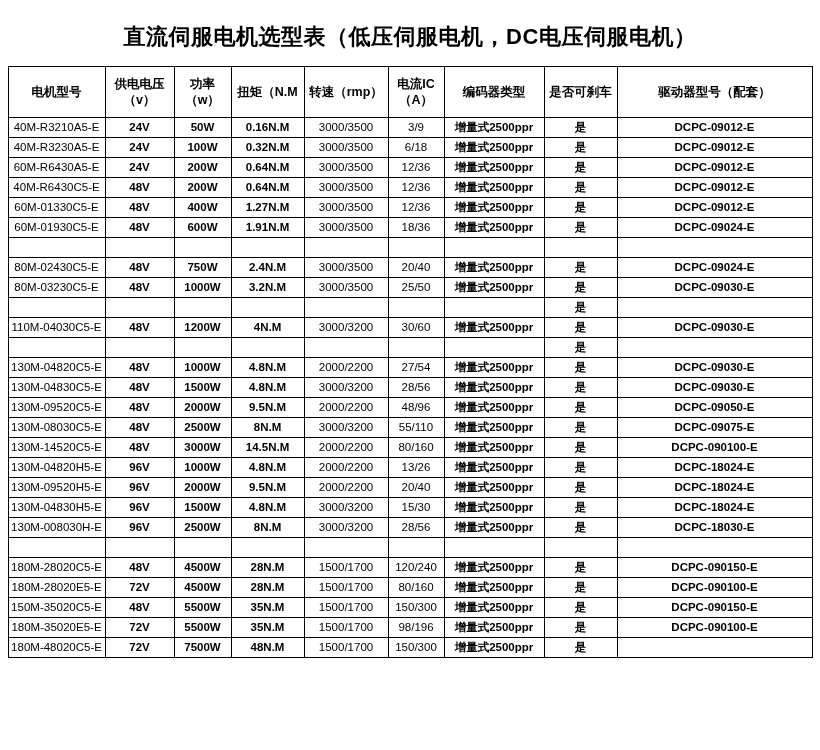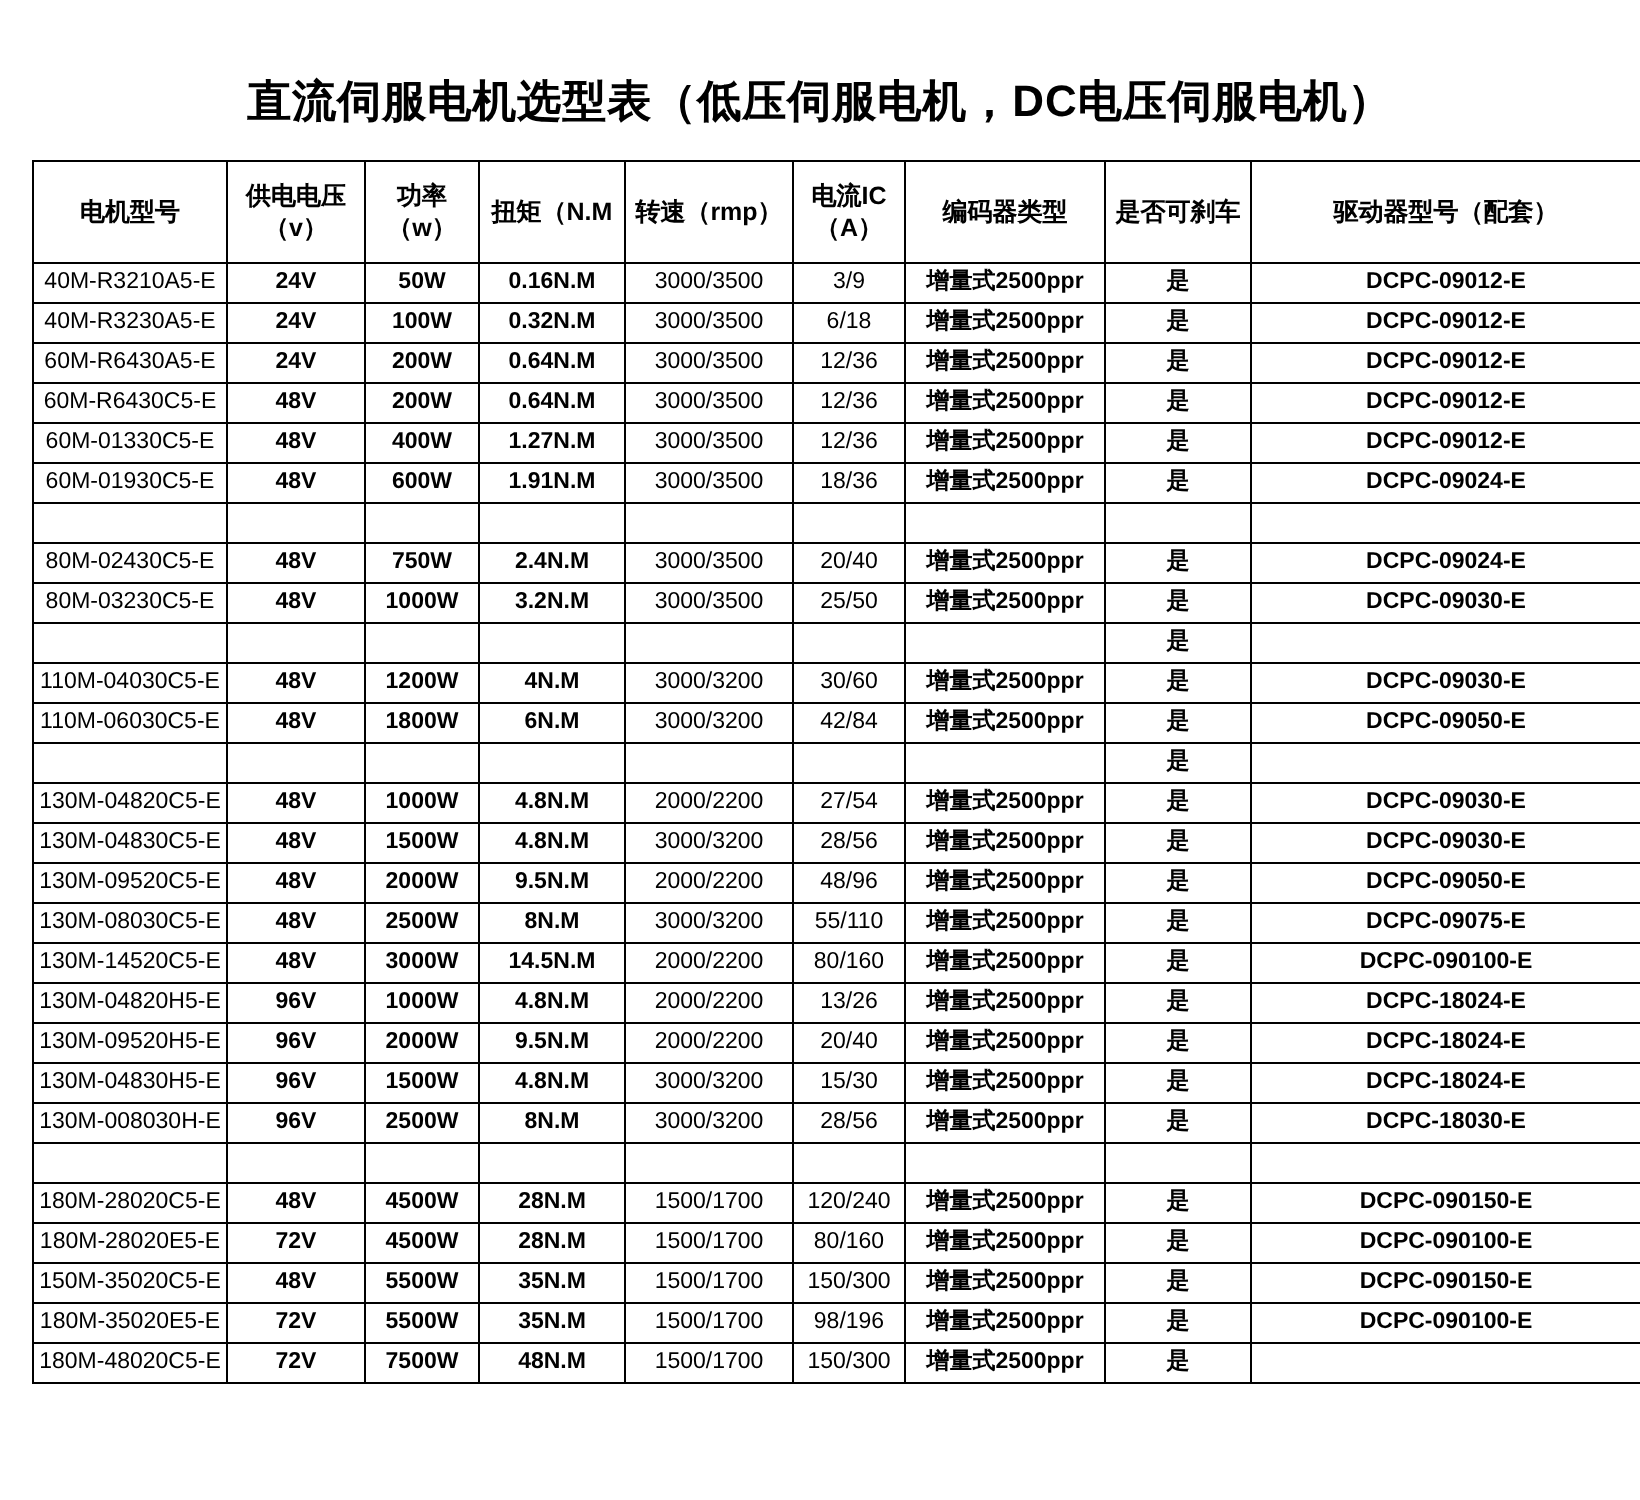--- a/index.html
+++ b/index.html
@@ -11,21 +11,21 @@
     width: 820px;
     height: 750px;
     font-family: "Liberation Sans", "DejaVu Sans", sans-serif;
     color: #000000;
     overflow: hidden;
   }
   .page {
     width: 820px;
     height: 750px;
     box-sizing: border-box;
-    padding: 16px;
+    padding: 2px;
     position: relative;
   }
   .title {
     text-align: center;
     font-size: 22px;
     font-weight: bold;
     letter-spacing: 0.5px;
     padding: 20px 0 14px 0;
     color: #000;
   }
@@ -135,21 +135,21 @@
           <td class="bold">24V</td>
           <td class="bold">200W</td>
           <td class="bold">0.64N.M</td>
           <td>3000/3500</td>
           <td>12/36</td>
           <td class="bold">增量式2500ppr</td>
           <td class="bold">是</td>
           <td class="bold">DCPC-09012-E</td>
         </tr>
         <tr>
-          <td class="model">60M-R6430C5-E</td>
+          <td class="model">40M-R6430C5-E</td>
           <td class="bold">48V</td>
           <td class="bold">200W</td>
           <td class="bold">0.64N.M</td>
           <td>3000/3500</td>
           <td>12/36</td>
           <td class="bold">增量式2500ppr</td>
           <td class="bold">是</td>
           <td class="bold">DCPC-09012-E</td>
         </tr>
         <tr>
@@ -221,31 +221,20 @@
         <tr>
           <td class="model">110M-04030C5-E</td>
           <td class="bold">48V</td>
           <td class="bold">1200W</td>
           <td class="bold">4N.M</td>
           <td>3000/3200</td>
           <td>30/60</td>
           <td class="bold">增量式2500ppr</td>
           <td class="bold">是</td>
           <td class="bold">DCPC-09030-E</td>
-        </tr>
-        <tr>
-          <td class="model">110M-06030C5-E</td>
-          <td class="bold">48V</td>
-          <td class="bold">1800W</td>
-          <td class="bold">6N.M</td>
-          <td>3000/3200</td>
-          <td>42/84</td>
-          <td class="bold">增量式2500ppr</td>
-          <td class="bold">是</td>
-          <td class="bold">DCPC-09050-E</td>
         </tr>
         <tr class="spacer">
           <td class="model"></td>
           <td class="bold"></td>
           <td class="bold"></td>
           <td class="bold"></td>
           <td></td>
           <td></td>
           <td class="bold"></td>
           <td class="bold">是</td>

